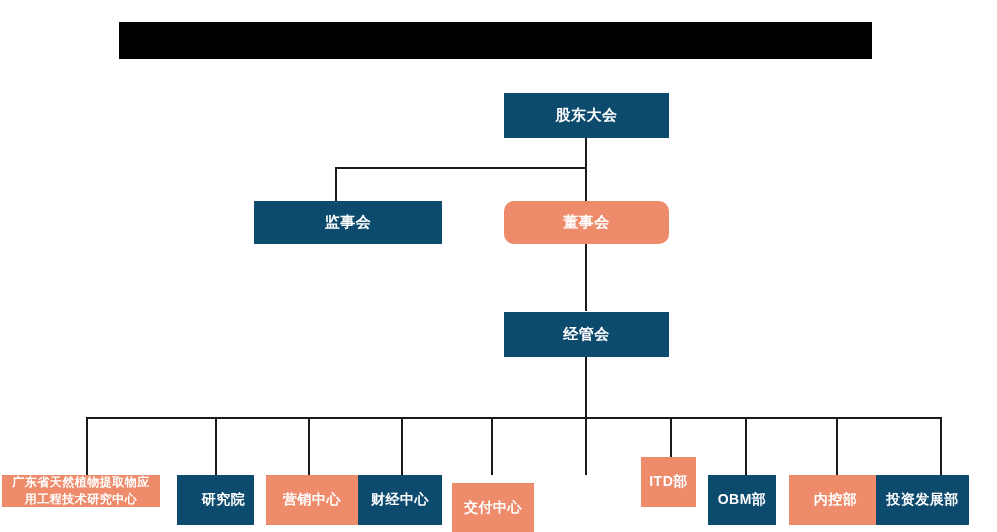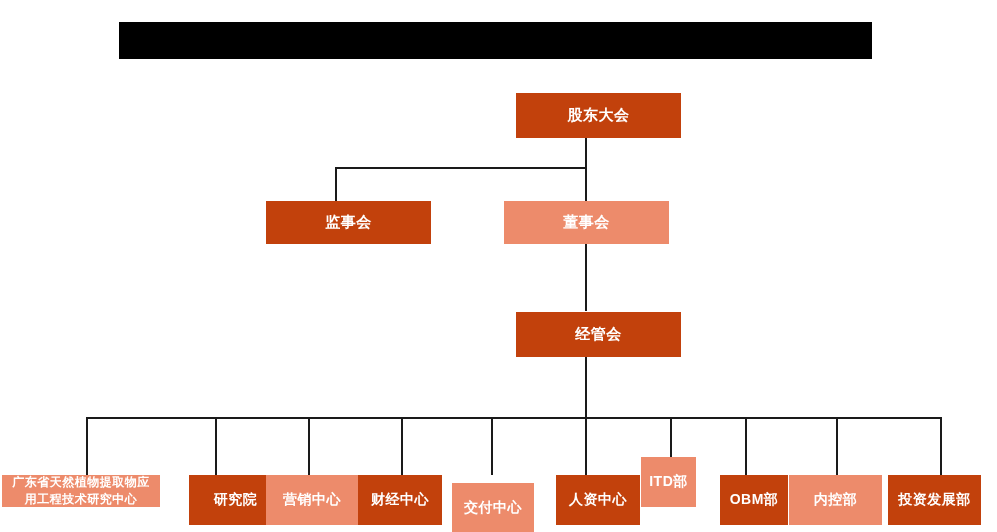--- a/index.html
+++ b/index.html
@@ -38,21 +38,21 @@
     align-items: center;
     justify-content: center;
     text-align: center;
     color: #ffffff;
     font-weight: bold;
     line-height: 1.25;
     box-sizing: border-box;
     letter-spacing: 0.5px;
     -webkit-font-smoothing: antialiased;
   }
-  .node.dark  { background: #c2410c; margin-left: 12px; }
+  .node.dark  { background: #0c4a6e; }
   .node.light { background: #ED8B6B; }
 
   .node .node-label { display: block; padding: 0 4px; }
 
   
   .lvl1 .node-label,
   .lvl2 .node-label,
   .lvl3 .node-label { font-size: 15px; }
   .lvl4 .node-label { font-size: 14px; }
   .lvl4.wide .node-label { font-size: 12px; line-height: 1.45; }
@@ -85,25 +85,25 @@
   <div class="line v" style="left:585px; top:417px; height:58px;"></div>
   <div class="line v" style="left:670px; top:417px; height:58px;"></div>
   <div class="line v" style="left:745px; top:417px; height:58px;"></div>
   <div class="line v" style="left:836px; top:417px; height:58px;"></div>
   <div class="line v" style="left:940px; top:417px; height:58px;"></div>
 
   <div class="node dark lvl1" style="left:504px; top:93px; width:165px; height:45px;">
     <span class="node-label">股东大会</span>
   </div>
 
-  <div class="node dark lvl2" style="left:254px; top:201px; width:165px; height:43px;">
+  <div class="node dark lvl2" style="left:254px; top:201px; width:188px; height:43px;">
     <span class="node-label">监事会</span>
   </div>
 
-  <div class="node light lvl2" style="left:504px; top:201px; width:165px; height:43px;">
+  <div class="node light lvl2" style="left:504px; top:201px; width:165px; height:43px;border-radius:10px;">
     <span class="node-label">董事会</span>
   </div>
 
   <div class="node dark lvl3" style="left:504px; top:312px; width:165px; height:45px;">
     <span class="node-label">经管会</span>
   </div>
 
   <div class="node light lvl4 wide" style="left:2px; top:475px; width:158px; height:32px;">
     <span class="node-label">
       <span>广东省天然植物提取物应</span><br>
@@ -112,31 +112,28 @@
   </div>
 
   <div class="node dark lvl4" style="left:177px; top:475px; width:77px; height:50px;padding-left:16px;">
     <span class="node-label">研究院</span>
   </div>
 
   <div class="node light lvl4" style="left:266px; top:475px; width:92px; height:50px;">
     <span class="node-label">营销中心</span>
   </div>
 
-  <div class="node dark lvl4" style="left:346px; top:475px; width:84px; height:50px;text-align:right;">
+  <div class="node dark lvl4" style="left:358px; top:475px; width:84px; height:50px;text-align:right;">
     <span class="node-label">财经中心</span>
   </div>
 
   <div class="node light lvl4" style="left:452px; top:475px; width:82px; height:50px;margin-top:8px;">
     <span class="node-label">交付中心</span>
   </div>
 
-  <div class="node dark lvl4" style="left:544px; top:475px; width:84px; height:50px;">
-    <span class="node-label">人资中心</span>
-  </div>
 
   <div class="node light lvl4" style="left:641px; top:457px; width:55px; height:50px;align-items:center;">
     <span class="node-label">ITD部</span>
   </div>
 
   <div class="node light lvl4" style="left:789px; top:475px; width:93px; height:50px;">
     <span class="node-label">内控部</span>
   </div>
 
   <div class="node dark lvl4" style="left:708px; top:475px; width:68px; height:50px;">

